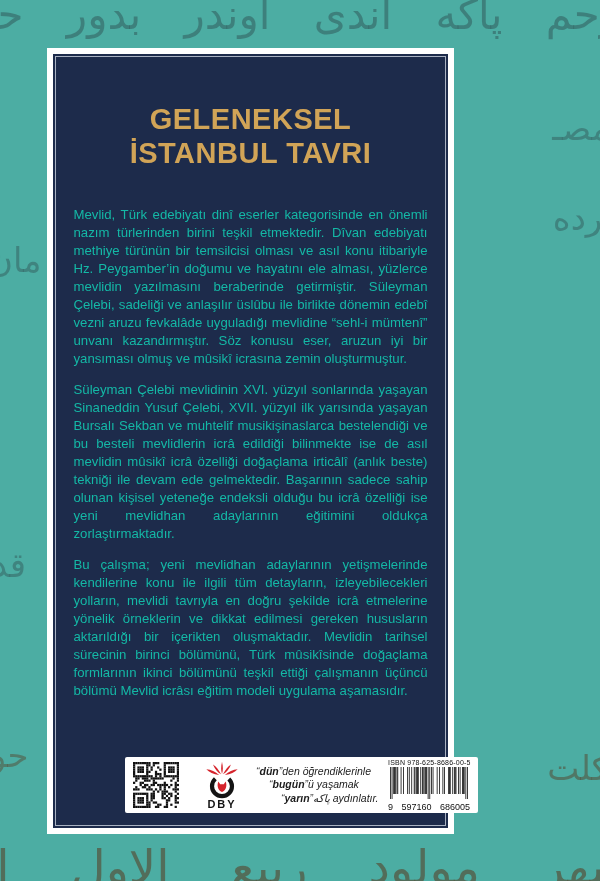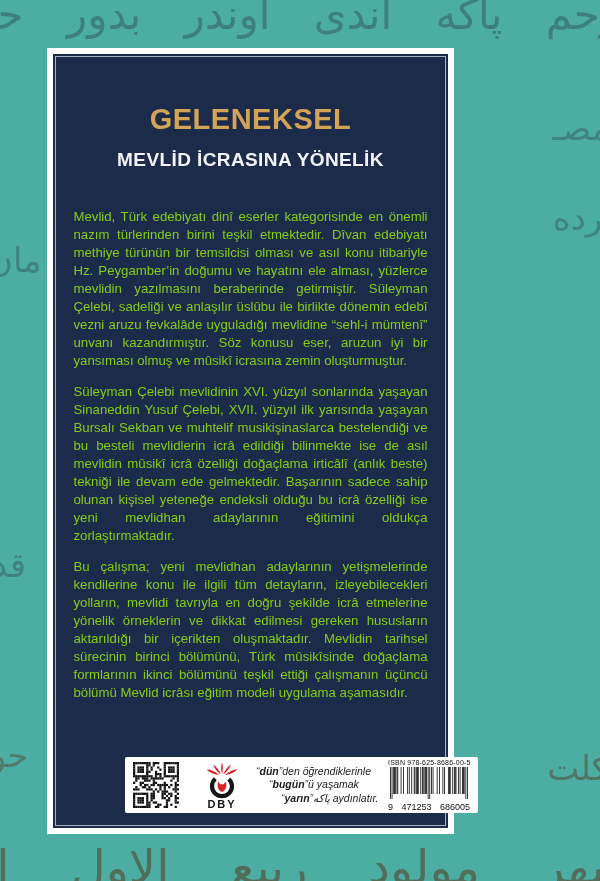--- a/index.html
+++ b/index.html
@@ -38,21 +38,21 @@
     color:#d1a457;letter-spacing:0.5px;
   }
   .title span{display:block;}
   .subtitle{
     margin:12px 0 0;font-size:19px;line-height:24px;font-weight:bold;
     color:#f2f4f8;letter-spacing:0.4px;
   }
   .subtitle span{display:block;}
   .paras{
     width:354px;margin:36px auto 0;text-align:justify;
-    font-size:13.2px;line-height:18px;color:#84cc16;
+    font-size:13.2px;line-height:18px;color:#14b8a6;
   }
   .paras p{margin:0 0 13px;}
 
   
   .strip{
     position:absolute;left:72px;top:703px;width:353px;height:56px;
     background:#ffffff;border-radius:2px;
     display:flex;align-items:center;box-sizing:border-box;padding:0 8px;
   }
   .qr{width:46px;height:46px;flex:0 0 auto;}
@@ -83,23 +83,23 @@
   <div class="calli frag frag-4">يرده</div>
   <div class="calli frag frag-5">كلت</div>
   <div class="calli frag frag-6">حو</div>
 
   <div class="panel">
     <div class="inner-frame"></div>
 
     <div class="content">
       <h1 class="title">
         <span>GELENEKSEL</span>
+        <span>İSTANBUL TAVRI</span>
       </h1>
       <h2 class="subtitle">
-        <span>MEVLİD İCRASINA YÖNELİK</span>
       </h2>
       <div class="paras">
         <p>Mevlid, Türk edebiyatı dinî eserler kategorisinde en önemli nazım türlerinden birini teşkil etmektedir. Dîvan edebiyatı methiye türünün bir temsilcisi olması ve asıl konu itibariyle Hz. Peygamber’in doğumu ve hayatını ele alması, yüzlerce mevlidin yazılmasını beraberinde getirmiştir. Süleyman Çelebi, sadeliği ve anlaşılır üslûbu ile birlikte dönemin edebî vezni aruzu fevkalâde uyguladığı mevlidine “sehl-i mümtenî” unvanı kazandırmıştır. Söz konusu eser, aruzun iyi bir yansıması olmuş ve mûsikî icrasına zemin oluşturmuştur.</p>
         <p>Süleyman Çelebi mevlidinin XVI. yüzyıl sonlarında yaşayan Sinaneddin Yusuf Çelebi, XVII. yüzyıl ilk yarısında yaşayan Bursalı Sekban ve muhtelif musikişinaslarca bestelendiği ve bu besteli mevlidlerin icrâ edildiği bilinmekte ise de asıl mevlidin mûsikî icrâ özelliği doğaçlama irticâlî (anlık beste) tekniği ile devam ede gelmektedir. Başarının sadece sahip olunan kişisel yeteneğe endeksli olduğu bu icrâ özelliği ise yeni mevlidhan adaylarının eğitimini oldukça zorlaştırmaktadır.</p>
         <p>Bu çalışma; yeni mevlidhan adaylarının yetişmelerinde kendilerine konu ile ilgili tüm detayların, izleyebilecekleri yolların, mevlidi tavrıyla en doğru şekilde icrâ etmelerine yönelik örneklerin ve dikkat edilmesi gereken hususların aktarıldığı bir içerikten oluşmaktadır. Mevlidin tarihsel sürecinin birinci bölümünü, Türk mûsikîsinde doğaçlama formlarının ikinci bölümünü teşkil ettiği çalışmanın üçüncü bölümü Mevlid icrâsı eğitim modeli uygulama aşamasıdır.</p>
       </div>
     </div>
 
     <div class="strip">
       <div class="qr" id="qr-box"><svg width="46" height="46" viewBox="0 0 46 46">
@@ -396,19 +396,19 @@
               <rect x="68.06" y="0" width="0.82" height="27" fill="#111"></rect>
               <rect x="69.70" y="0" width="0.82" height="27" fill="#111"></rect>
               <rect x="72.16" y="0" width="0.82" height="27" fill="#111"></rect>
               <rect x="72.98" y="0" width="0.82" height="27" fill="#111"></rect>
               <rect x="73.80" y="0" width="0.82" height="27" fill="#111"></rect>
               <rect x="75.44" y="0" width="0.82" height="32" fill="#111"></rect>
               <rect x="77.08" y="0" width="0.82" height="32" fill="#111"></rect>
             </svg></div>
         <div class="digits">
           <span>9</span>
-          <span>471253</span>
+          <span>597160</span>
           <span>686005</span>
         </div>
       </div>
     </div>
   </div>
 </div>
 
 </body></html>

